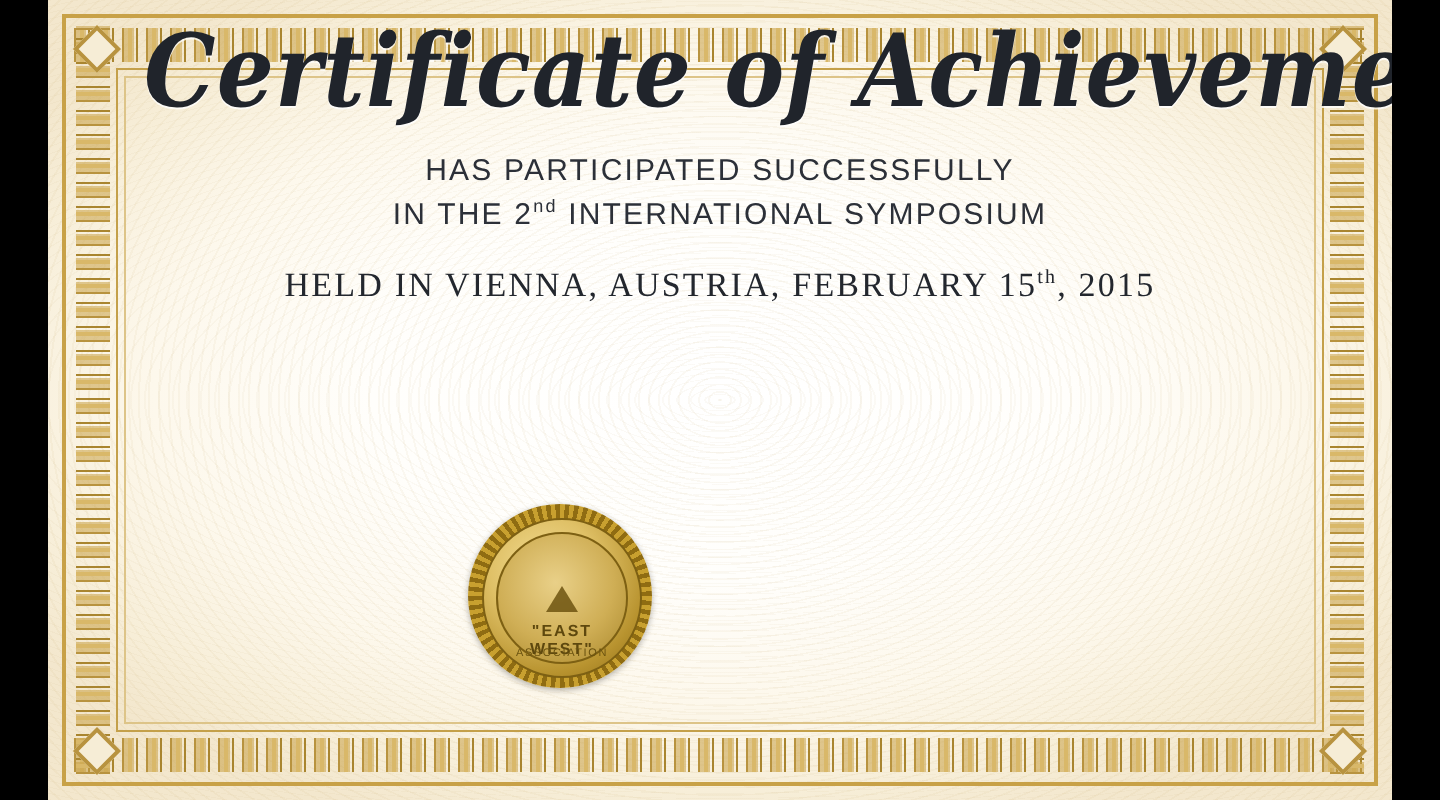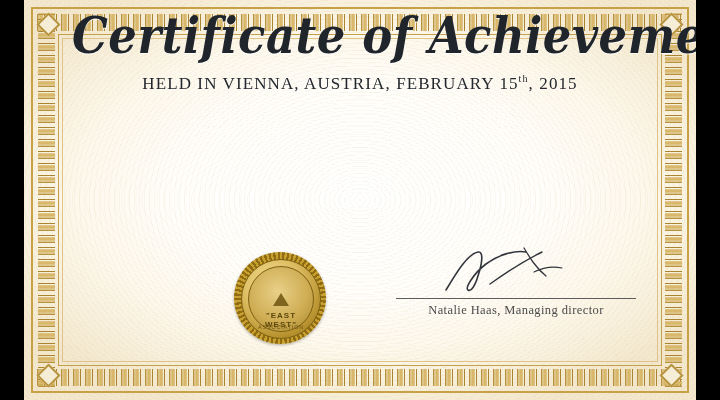--- a/index.html
+++ b/index.html
@@ -325,44 +325,38 @@
     <div class="corner-d tr"></div>
     <div class="corner-d bl"></div>
     <div class="corner-d br"></div>
 
     <div class="frame-inner-1"></div>
     <div class="frame-inner-2"></div>
 
     <div class="content">
       <div class="title">Certificate of Achievement</div>
 
+      <div class="subtitle-1">
+        <div>HAS PARTICIPATED SUCCESSFULLY</div>
+        <div><span>IN THE 2</span><span class="sup">nd</span><span> INTERNATIONAL SYMPOSIUM</span></div>
+      </div>
 
 
 
       <div class="event-line"><span>HELD IN VIENNA, AUSTRIA, FEBRUARY 15</span><span class="sup">th</span><span>, 2015</span></div>
     </div>
 
     <div class="lower">
 
       <div class="seal">
         <div class="seal-outer"></div>
         <div class="seal-mid"></div>
         <div class="seal-inner">
           <div class="seal-star"></div>
           <div class="seal-text">"EAST WEST"</div>
           <div class="seal-sub">ASSOCIATION</div>
         </div>
       </div>
 
-      <div class="sign-block">
-        <svg class="sign-svg" viewBox="0 0 130 52">
-          <path d="M8 44 C 20 24, 30 8, 40 6 C 46 5, 44 18, 40 30 C 37 40, 33 46, 30 44 C 27 42, 35 28, 48 18 C 60 9, 76 4, 88 6" fill="none" stroke="#33373d" stroke-width="1.6" stroke-linecap="round"></path>
-          <path d="M52 38 C 66 28, 84 16, 104 6" fill="none" stroke="#33373d" stroke-width="1.4" stroke-linecap="round"></path>
-          <path d="M86 2 C 92 12, 98 22, 108 30" fill="none" stroke="#33373d" stroke-width="1.3" stroke-linecap="round"></path>
-          <path d="M96 26 C 104 22, 114 20, 124 22" fill="none" stroke="#33373d" stroke-width="1.2" stroke-linecap="round"></path>
-        </svg>
-        <div class="sign-rule"></div>
-        <div class="sign-name">Natalie Haas, Managing director</div>
-      </div>
 
     </div>
   </div>
 </div>
 
 </body></html>

